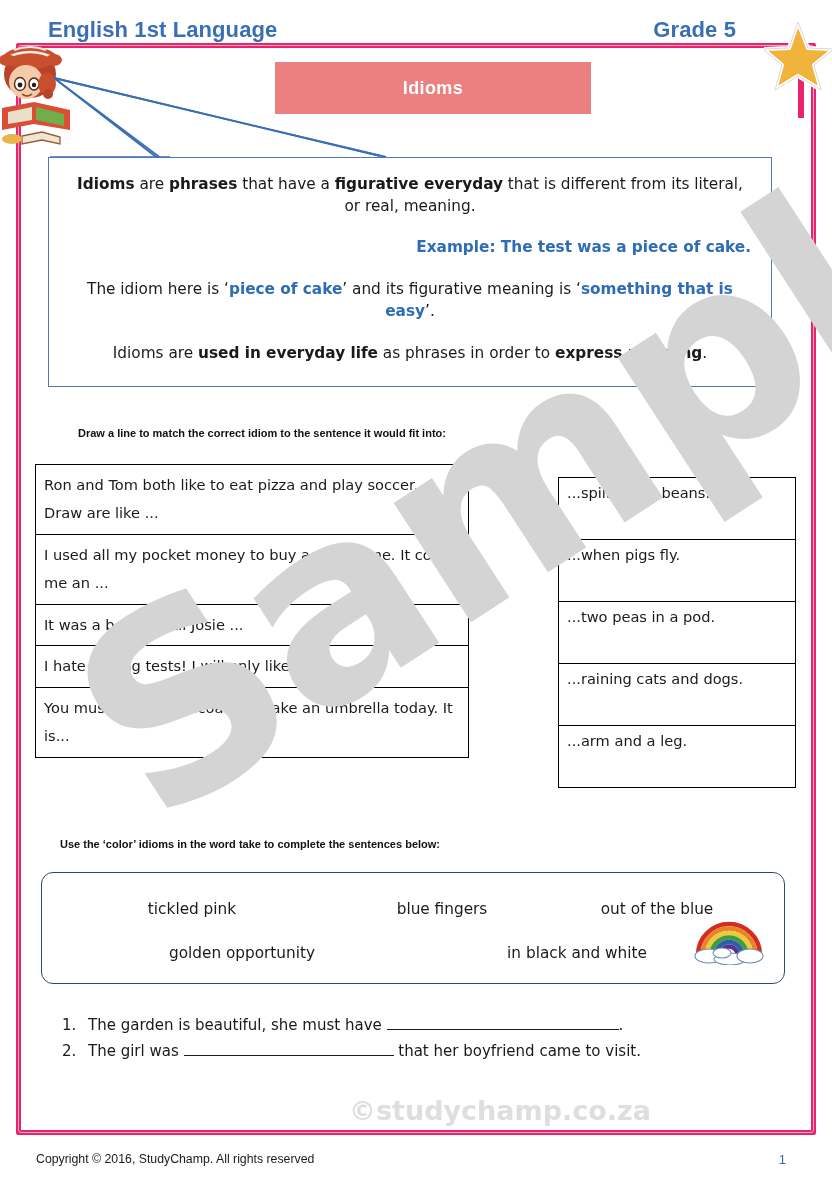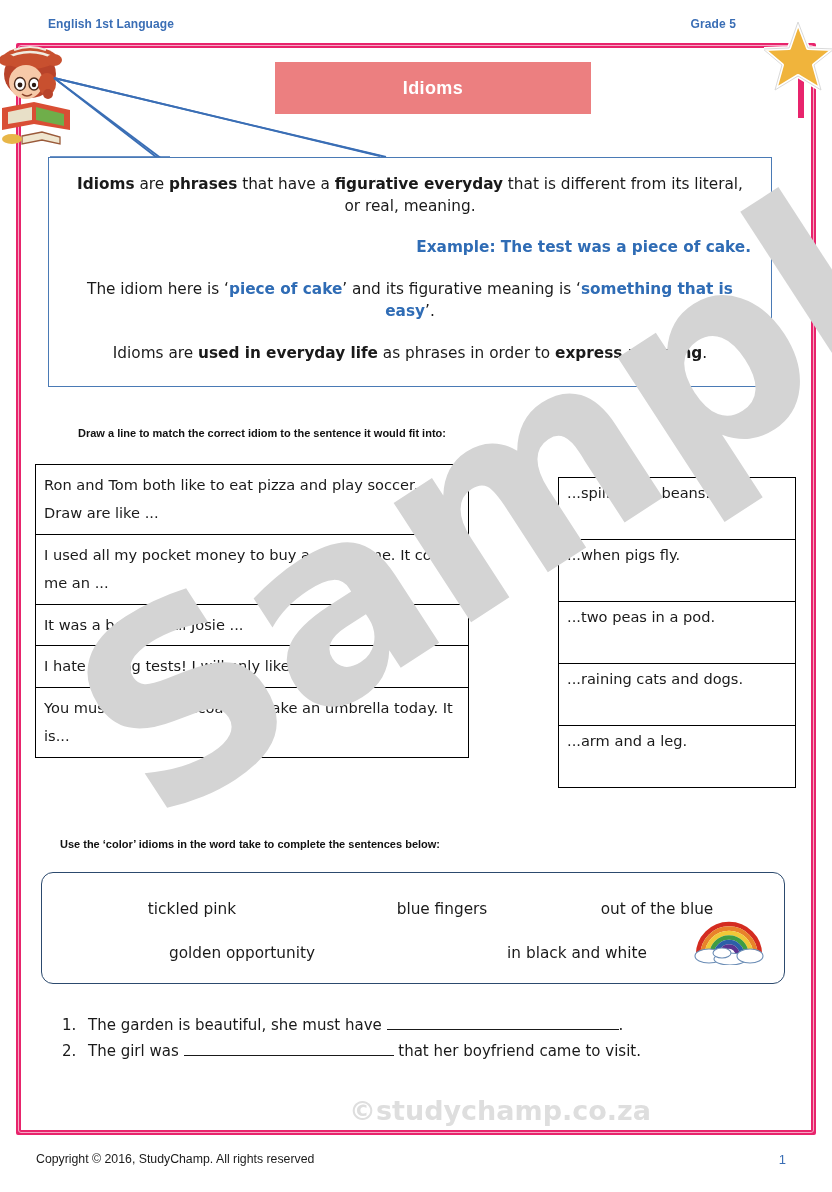--- a/index.html
+++ b/index.html
@@ -13,21 +13,21 @@
     width: 832px;
     height: 1192px;
     background: #ffffff;
     overflow: hidden;
   }
 
   
   .hdr-left, .hdr-right {
     position: absolute;
     top: 17px;
-    font-size: 12px;
+    font-size: 22px;
     font-weight: bold;
     color: #3a6eb5;
     letter-spacing: .1px;
     white-space: nowrap;
   }
   .hdr-left  { left: 48px; }
   .hdr-right { right: 96px; }
 
   
   .frame {

